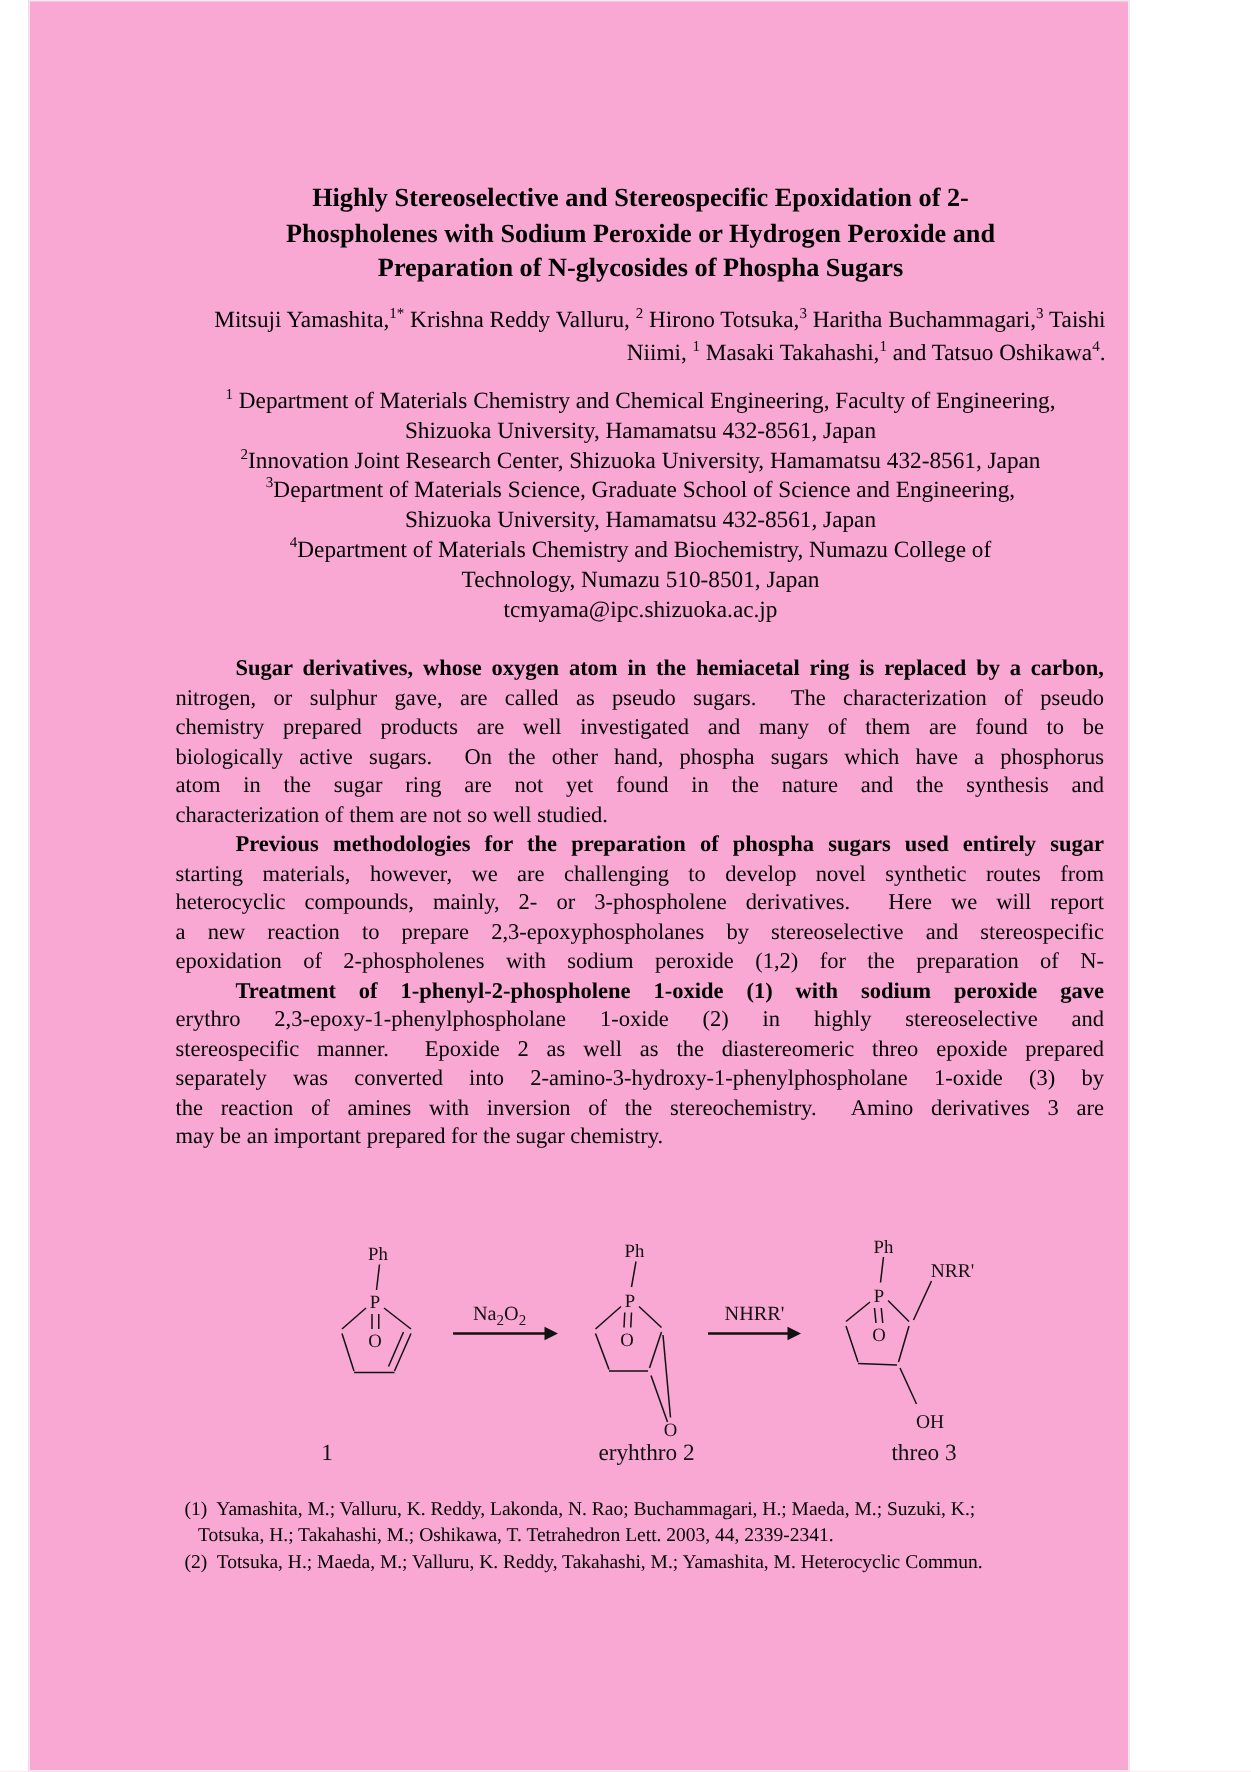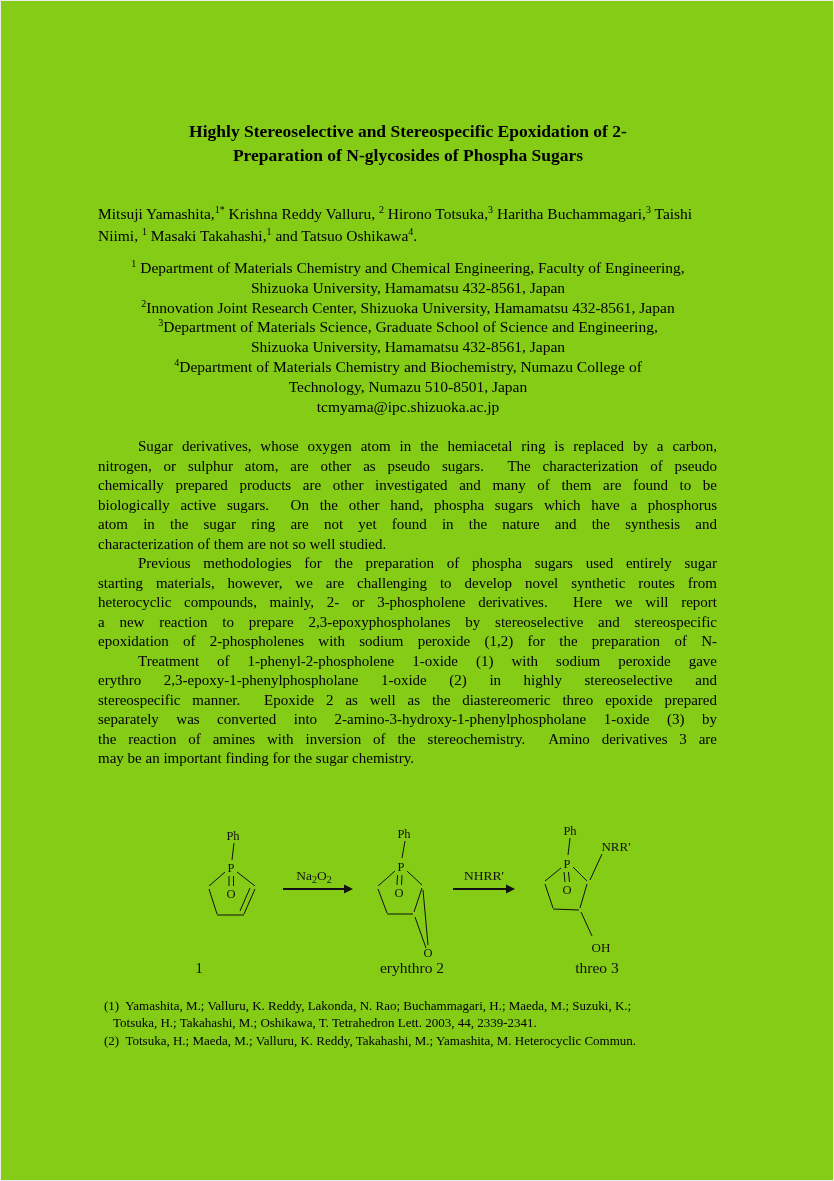--- a/index.html
+++ b/index.html
@@ -1,43 +1,43 @@
 <!DOCTYPE html>
 <html><head>
 <meta charset="utf-8">
 <style>
   html,body { margin:0; padding:0; background:#ffffff; }
   .page {
-    position:relative; width:834px; height:1181px; background:#84cc16;
+    position:relative; width:734px; height:1181px; background:#f9a8d4;
     font-family:"Liberation Serif","DejaVu Serif",serif; color:#000;
-    overflow:hidden; box-shadow: inset 0 0 0 1px #ececec;
+    overflow:hidden; box-shadow: inset 0 0 0 1px #ececec; margin-left: 19px;
   }
   .title {
     position:absolute; left:98px; top:120px; width:620px;
     text-align:center; font-weight:bold; font-size:17.5px; line-height:23.5px;
   }
   .authors {
     position:absolute; left:98px; top:203px; width:620px;
-    text-align:left; font-size:15.5px; line-height:22px;
+    text-align:right; font-size:15.5px; line-height:22px;
   }
   sup { font-size:10px; line-height:0; }
   .affils {
     position:absolute; left:98px; top:258px; width:620px;
     text-align:center; font-size:15.5px; line-height:19.8px;
   }
   .affil-line { white-space:pre-wrap;font-family:Liberation Serif, serif; }
   .bodytext {
     position:absolute; left:98px; top:437px; width:619px;
     font-size:15px; line-height:19.5px;
   }
   .bline {
     height:19.5px; text-align:justify; text-align-last:justify;
     white-space:pre-wrap; overflow:hidden;
   }
-  .bline.indent { text-indent:40px; }
+  .bline.indent { text-indent:40px;font-weight:bold; }
   .bline.plast { text-align-last:left; }
   .scheme { position:absolute; left:0; top:820px; }
   .scheme line { stroke:#111; stroke-width:1; }
   .scheme .thick { stroke-width:1.8; }
   .scheme polygon { fill:#111; stroke:none; }
   .scheme text { fill:#111; stroke:none; font-family:"Liberation Serif","DejaVu Serif",serif; }
   .atom  { font-size:12.5px; text-anchor:middle; }
   .rlabel{ font-size:13.5px; text-anchor:middle; }
   .ssub  { font-size:10px; }
   .snorm { font-size:13.5px; }
@@ -50,54 +50,55 @@
   .ref-line { white-space:pre; }
   .ref-cont { padding-left:9px; }
 </style>
 </head>
 <body>
 
 <div class="page">
 
   <div class="title">
     <div>Highly Stereoselective and Stereospecific Epoxidation of 2-</div>
+    <div>Phospholenes with Sodium Peroxide or Hydrogen Peroxide and</div>
     <div>Preparation of N-glycosides of Phospha Sugars</div>
   </div>
 
   <div class="authors"><span>Mitsuji Yamashita,</span><sup>1*</sup><span> Krishna Reddy Valluru, </span><sup>2</sup><span> Hirono Totsuka,</span><sup>3</sup><span> Haritha Buchammagari,</span><sup>3</sup><span> Taishi Niimi, </span><sup>1</sup><span> Masaki Takahashi,</span><sup>1</sup><span> and Tatsuo Oshikawa</span><sup>4</sup><span>.</span></div>
 
   <div class="affils">
     <div class="affil-line"><sup>1</sup><span> Department of Materials Chemistry and Chemical Engineering, Faculty of Engineering,</span></div>
     <div class="affil-line"><sup></sup><span>Shizuoka University, Hamamatsu 432-8561, Japan</span></div>
     <div class="affil-line"><sup>2</sup><span>Innovation Joint Research Center, Shizuoka University, Hamamatsu 432-8561, Japan</span></div>
     <div class="affil-line"><sup>3</sup><span>Department of Materials Science, Graduate School of Science and Engineering,</span></div>
     <div class="affil-line"><sup></sup><span>Shizuoka University, Hamamatsu 432-8561, Japan</span></div>
     <div class="affil-line"><sup>4</sup><span>Department of Materials Chemistry and Biochemistry, Numazu College of</span></div>
     <div class="affil-line"><sup></sup><span>Technology, Numazu 510-8501, Japan</span></div>
     <div class="affil-line"><span>tcmyama@ipc.shizuoka.ac.jp</span></div>
   </div>
 
   <div class="bodytext">
     <div class="bline indent">Sugar derivatives, whose oxygen atom in the hemiacetal ring is replaced by a carbon,</div>
-    <div class="bline">nitrogen, or sulphur atom, are other as pseudo sugars.  The characterization of pseudo</div>
-    <div class="bline">chemically prepared products are other investigated and many of them are found to be</div>
+    <div class="bline">nitrogen, or sulphur gave, are called as pseudo sugars.  The characterization of pseudo</div>
+    <div class="bline">chemistry prepared products are well investigated and many of them are found to be</div>
     <div class="bline">biologically active sugars.  On the other hand, phospha sugars which have a phosphorus</div>
     <div class="bline">atom in the sugar ring are not yet found in the nature and the synthesis and</div>
     <div class="bline plast">characterization of them are not so well studied.</div>
     <div class="bline indent">Previous methodologies for the preparation of phospha sugars used entirely sugar</div>
     <div class="bline">starting materials, however, we are challenging to develop novel synthetic routes from</div>
     <div class="bline">heterocyclic compounds, mainly, 2- or 3-phospholene derivatives.  Here we will report</div>
     <div class="bline">a new reaction to prepare 2,3-epoxyphospholanes by stereoselective and stereospecific</div>
     <div class="bline">epoxidation of 2-phospholenes with sodium peroxide (1,2) for the preparation of N-</div>
     <div class="bline indent">Treatment of 1-phenyl-2-phospholene 1-oxide (1) with sodium peroxide gave</div>
     <div class="bline">erythro 2,3-epoxy-1-phenylphospholane 1-oxide (2) in highly stereoselective and</div>
     <div class="bline">stereospecific manner.  Epoxide 2 as well as the diastereomeric threo epoxide prepared</div>
     <div class="bline">separately was converted into 2-amino-3-hydroxy-1-phenylphospholane 1-oxide (3) by</div>
     <div class="bline">the reaction of amines with inversion of the stereochemistry.  Amino derivatives 3 are</div>
-    <div class="bline plast">may be an important finding for the sugar chemistry.</div>
+    <div class="bline plast">may be an important prepared for the sugar chemistry.</div>
   </div>
 
   <svg class="scheme" width="834" height="175" viewBox="0 820 834 175" xmlns="http://www.w3.org/2000/svg">
 
     <g>
       <text class="atom" x="233" y="840">Ph</text>
       <line x1="234" y1="843" x2="232" y2="860"></line>
       <text class="atom" x="231" y="872">P</text>
       <line x1="229" y1="876" x2="229" y2="886"></line>
       <line x1="233.5" y1="876" x2="233.5" y2="886"></line>

